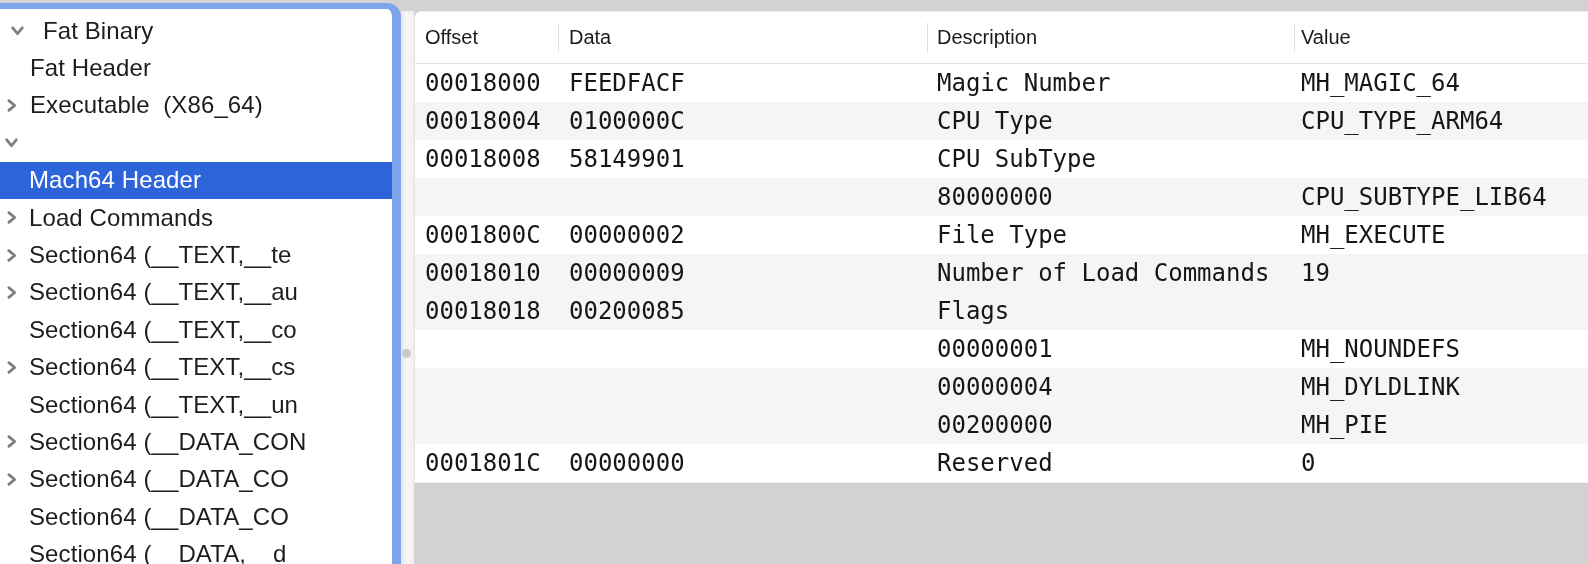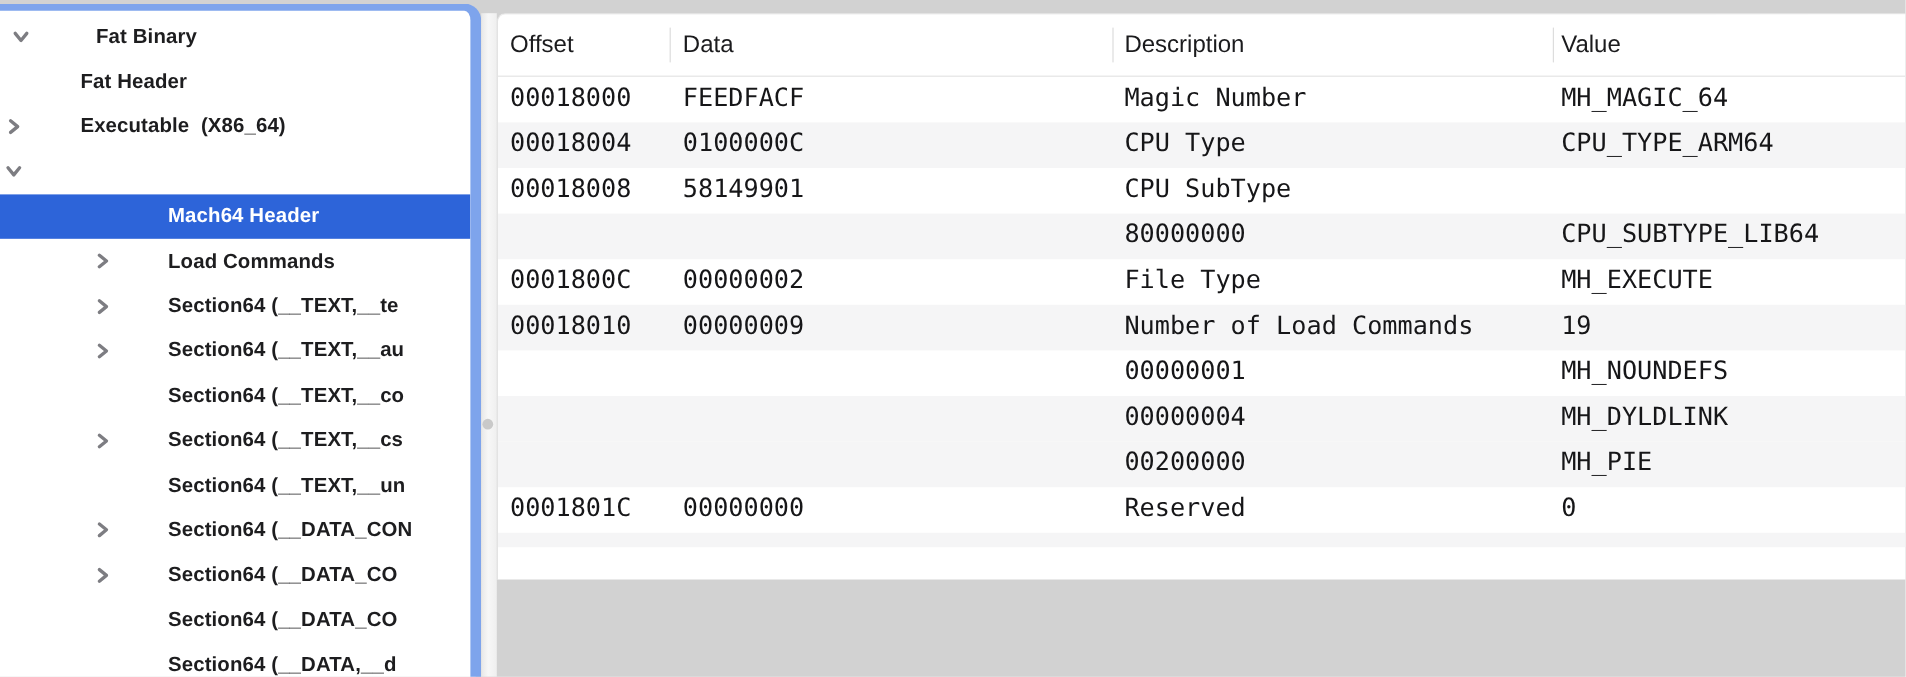--- a/index.html
+++ b/index.html
@@ -14,27 +14,26 @@
     position:absolute;left:-9px;top:3px;width:410px;height:580px;
     box-sizing:border-box;background:#fff;
     border:9px solid var(--ring,#7ea4ec);
     border-top-width:6px;border-bottom:0;
     border-radius:4px 14px 0 0;
     overflow:hidden;
   }
   .tree{padding-top:3px}
   .tree-row{
     height:37.4px;display:flex;align-items:center;
-    font-weight:700;font-size:17px;letter-spacing:.1px;color:#1d1d1f;
+    font-weight:400;font-size:24px;letter-spacing:.1px;color:#1d1d1f;
     overflow:hidden;
-    gap:37px;
   }
   .tree-row.lvl0{padding-left:6px}
   .tree-row.lvl1{}
-  .tree-row.lvl2{padding-left:74px}
+  .tree-row.lvl2{}
   .chev{width:22px;height:24px;flex:0 0 22px;display:flex;align-items:center;justify-content:center}
   .lvl0 .tree-label{margin-left:15px}
   .lvl1 .tree-label{margin-left:8px}
   .lvl2 .tree-label{margin-left:7px}
   .tree-label{white-space:pre}
   .tree-row.selected{background:var(--sel,#2d64d9);color:#fff}
 
   
   .splitter{
     position:absolute;left:401px;top:11px;width:13px;height:553px;
@@ -60,21 +59,21 @@
   .c-offset{left:10px}.c-data{left:154px}.c-description{left:522px}.c-value{left:886px}
   .th-sep{position:absolute;top:11px;height:29px;width:1px;background:#ddd}
   .sep1{left:143px}.sep2{left:512px}.sep3{left:879px}
 
   .tr{position:relative;height:38px}
   .tr.stripe{background:var(--stripe,#f5f5f6)}
   .tr-filler{position:relative;height:12px;background:var(--stripe,#f5f5f6)}
   .td{
     position:absolute;top:5px;white-space:pre;
     font-family:"DejaVu Sans Mono","Liberation Mono",monospace;
-    font-size:21px;color:#161618;
+    font-size:24px;color:#161618;
   }
 </style>
 </head>
 <body style="--sel: #2d64d9; --ring: #7ea4ec; --stripe: #f5f5f6; --chrome: #d2d2d2;">
 
 <nav class="sidebar">
   <div class="tree" id="tree">
       <div class="tree-row lvl0">
         <span class="chev">
           <svg width="15" height="15" viewBox="0 0 14 14" style="transform:rotate(90deg)">
@@ -214,20 +213,25 @@
         <span class="td c-data">00000002</span>
         <span class="td c-description">File Type</span>
         <span class="td c-value">MH_EXECUTE</span>
       </div>
       <div class="tr stripe">
         <span class="td c-offset">00018010</span>
         <span class="td c-data">00000009</span>
         <span class="td c-description">Number of Load Commands</span>
         <span class="td c-value">19</span>
       </div>
+      <div class="tr stripe">
+        <span class="td c-offset">00018018</span>
+        <span class="td c-data">00200085</span>
+        <span class="td c-description">Flags</span>
+      </div>
       <div class="tr">
         <span class="td c-description">00000001</span>
         <span class="td c-value">MH_NOUNDEFS</span>
       </div>
       <div class="tr stripe">
         <span class="td c-description">00000004</span>
         <span class="td c-value">MH_DYLDLINK</span>
       </div>
       <div class="tr stripe">
         <span class="td c-description">00200000</span>

